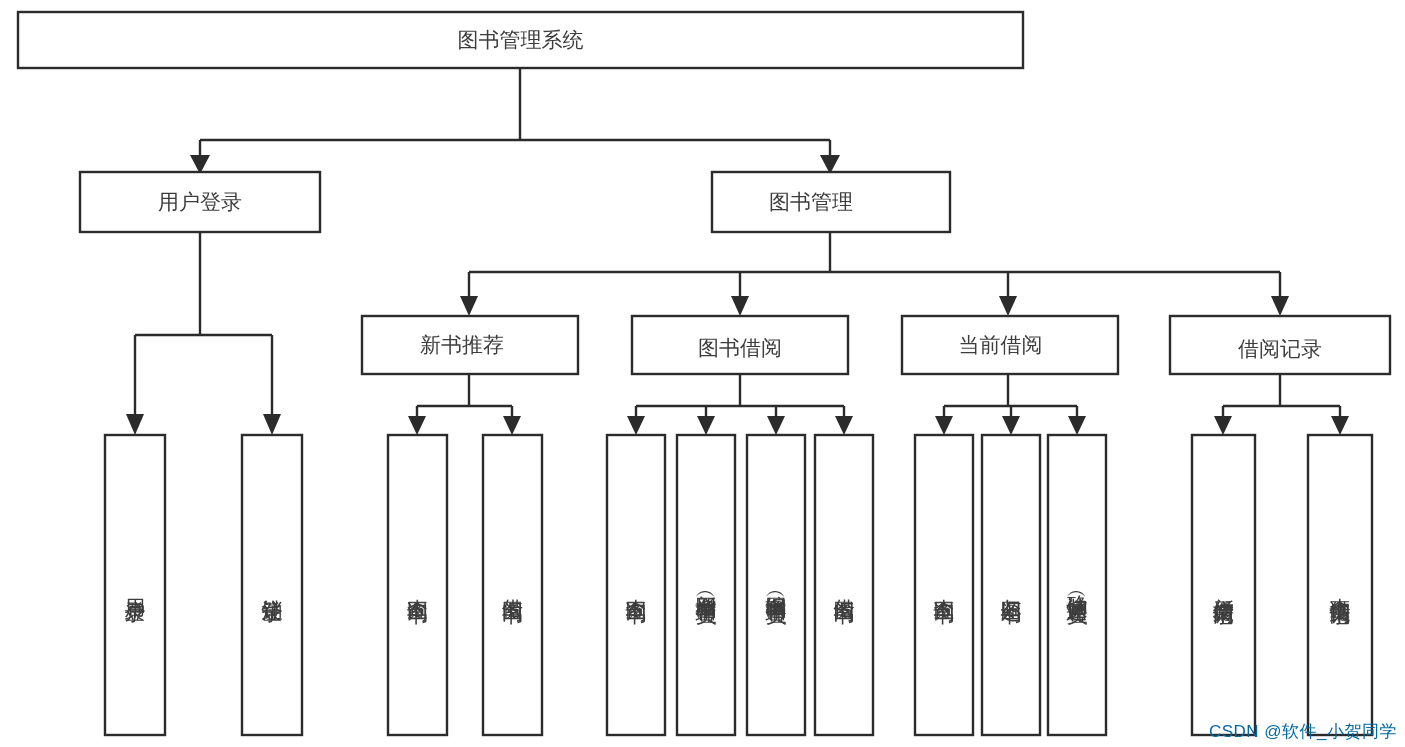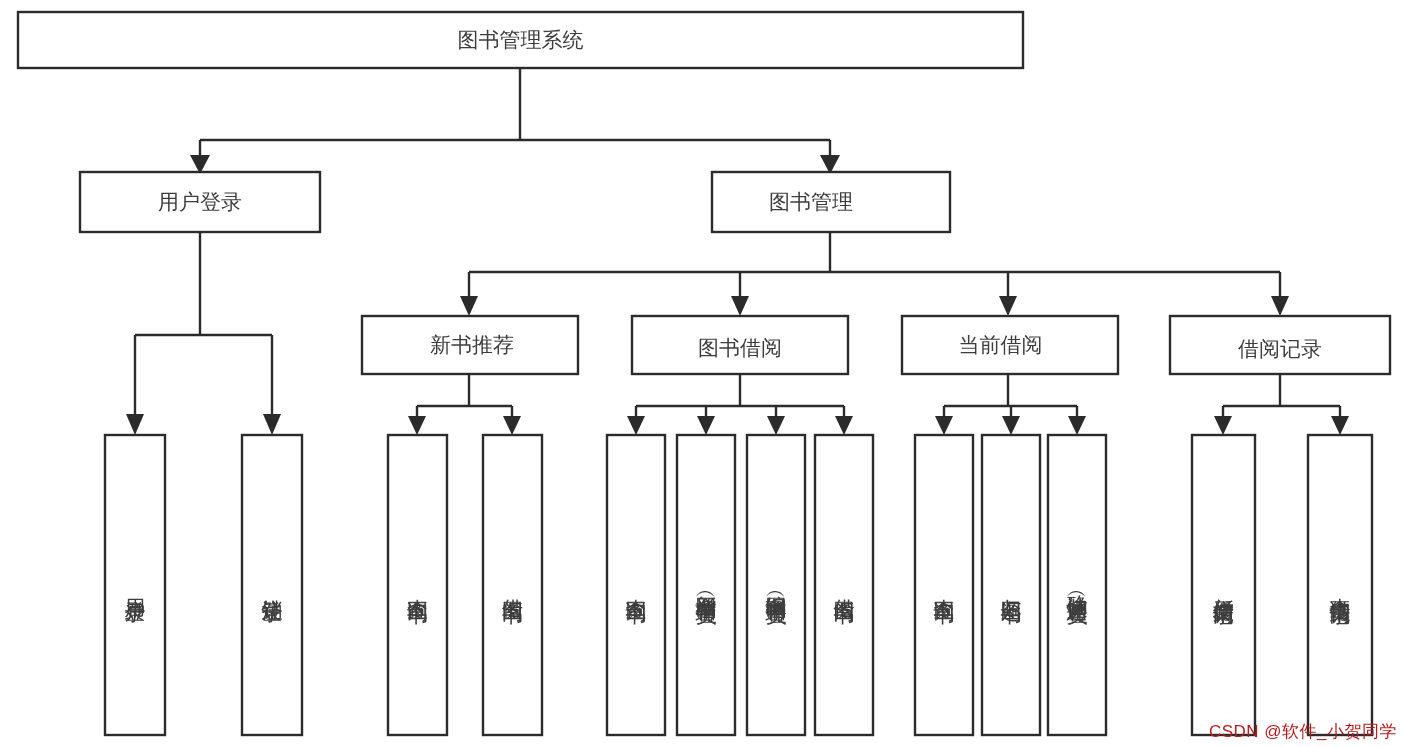--- a/index.html
+++ b/index.html
@@ -69,21 +69,21 @@
     justify-content: center;
     white-space: nowrap;
     pointer-events: none;
   }
   .watermark {
     position: absolute;
     right: 8px;
     bottom: 4px;
     font-family: "Liberation Sans", "DejaVu Sans", sans-serif;
     font-size: 17px;
-    color: #b91c1c;
+    color: #0369a1;
     letter-spacing: 0.5px;
     white-space: nowrap;
     pointer-events: none;
   }
 </style>
 </head>
 <body>
 
 <div id="diagram-root">
 
@@ -189,21 +189,21 @@
 
     <rect class="node-box" x="1192" y="435" width="63" height="300"></rect>
     <rect class="node-box" x="1308" y="435" width="64" height="300"></rect>
   </svg>
 
   <div class="hlabel" style="left:18px; top:12px; width:1005px; height:56px;">图书管理系统</div>
 
   <div class="hlabel" style="left:80px; top:172px; width:240px; height:60px;">用户登录</div>
   <div class="hlabel" style="left:712px; top:172px; width:198px; height:60px;">图书管理</div>
 
-  <div class="hlabel" style="left:360px; top:316px; width:224px; height:58px;">新书推荐</div>
+  <div class="hlabel" style="left:350px; top:316px; width:224px; height:58px;">新书推荐</div>
   <div class="hlabel" style="left:632px; top:316px; width:216px; height:63px;">图书借阅</div>
   <div class="hlabel" style="left:902px; top:316px; width:197px; height:58px;">当前借阅</div>
   <div class="hlabel" style="left:1170px; top:316px; width:220px; height:66px;">借阅记录</div>
 
   <div class="vlabel" style="left:105px; top:435px; width:60px; height:300px;">用户登录</div>
   <div class="vlabel" style="left:242px; top:435px; width:60px; height:300px;">注销登录</div>
 
   <div class="vlabel" style="left:388px; top:435px; width:59px; height:300px;">查询图书</div>
   <div class="vlabel" style="left:483px; top:435px; width:59px; height:300px;">借阅图书</div>
 

